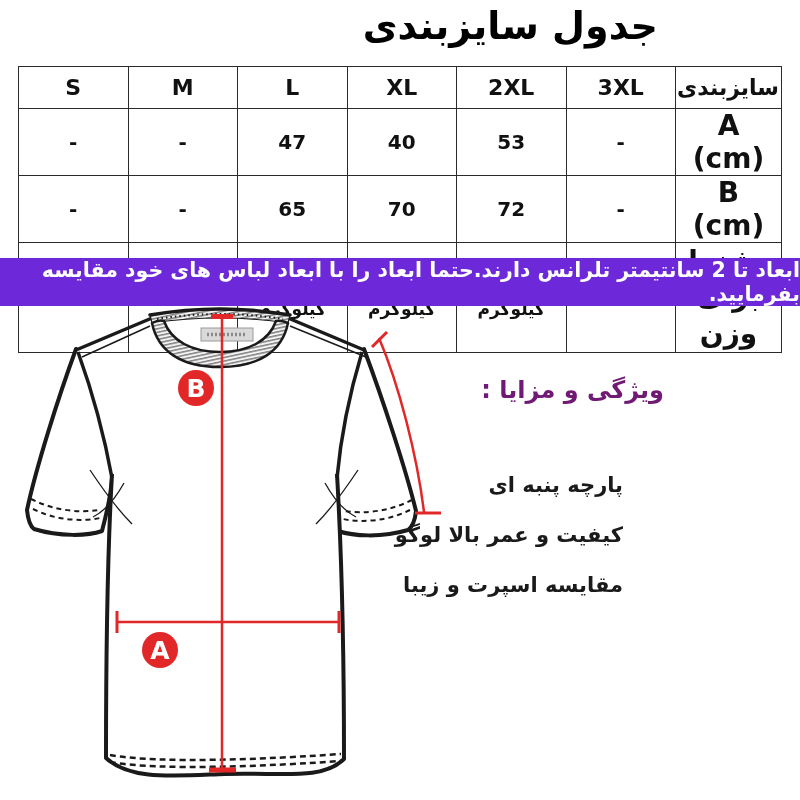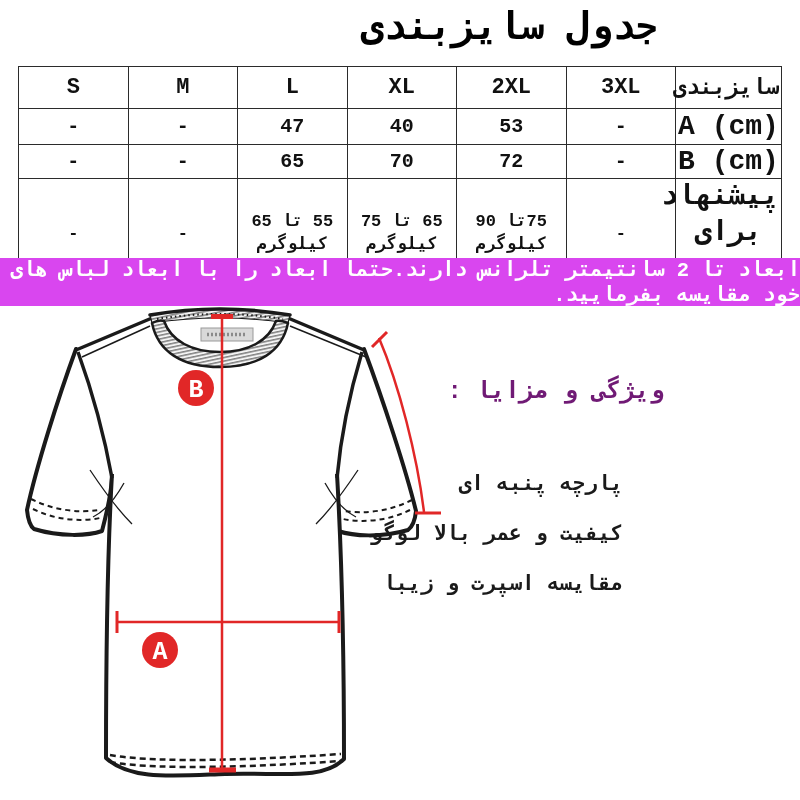--- a/index.html
+++ b/index.html
@@ -1,34 +1,34 @@
 <!DOCTYPE html>
 <html><head>
 <meta charset="utf-8">
 <style>
   html,body{margin:0;padding:0;background:#fff;}
   body{width:800px;height:800px;overflow:hidden;font-family:"DejaVu Sans",sans-serif;}
-  .page{position:relative;width:676px;height:800px;background:#fff;font-family:Liberation Mono, monospace;}
+  .page{position:relative;width:676px;height:800px;background:#fff;}
 
   .page-title{position:absolute;top:4px;right:18px;margin:0;direction:rtl;
     font-size:38px;font-weight:bold;color:#000;letter-spacing:-1px;}
 
   table.size-table{position:absolute;top:66px;left:18px;width:764px;
     border-collapse:collapse;table-layout:fixed;direction:rtl;text-align:center;
     color:#111;font-weight:bold;}
   table.size-table th,table.size-table td{border:1.6px solid #2b2b2b;padding:0 2px;}
   table.size-table col.label-col{width:106px;}
   tr.hdr{height:42px;font-size:22px;}
   tr.row-a{height:36px;font-size:20px;}
   tr.row-b{height:34px;font-size:20px;}
   tr.row-w{height:76px;font-size:17px;line-height:1.3;}
   td.lblcell{font-size:28px;}
 
   .notice-banner{position:absolute;top:258px;left:0;width:800px;height:48px;
-    background:#d946ef;color:#fff;display:flex;align-items:center;justify-content:center;
+    background:#6d28d9;color:#fff;display:flex;align-items:center;justify-content:center;
     direction:rtl;font-size:20.5px;font-weight:bold;}
 
   .diagram-wrap{position:absolute;top:306px;left:0;}
 
   .features-title{position:absolute;top:376px;right:12px;direction:rtl;
     font-size:24px;font-weight:bold;color:#701a75;}
   .features-list{position:absolute;top:460px;right:53px;width:300px;direction:rtl;
     text-align:right;font-size:21px;font-weight:bold;color:#1a1a1a;}
   .features-list .feat{line-height:50px;height:50px;white-space:nowrap;}
 </style>

